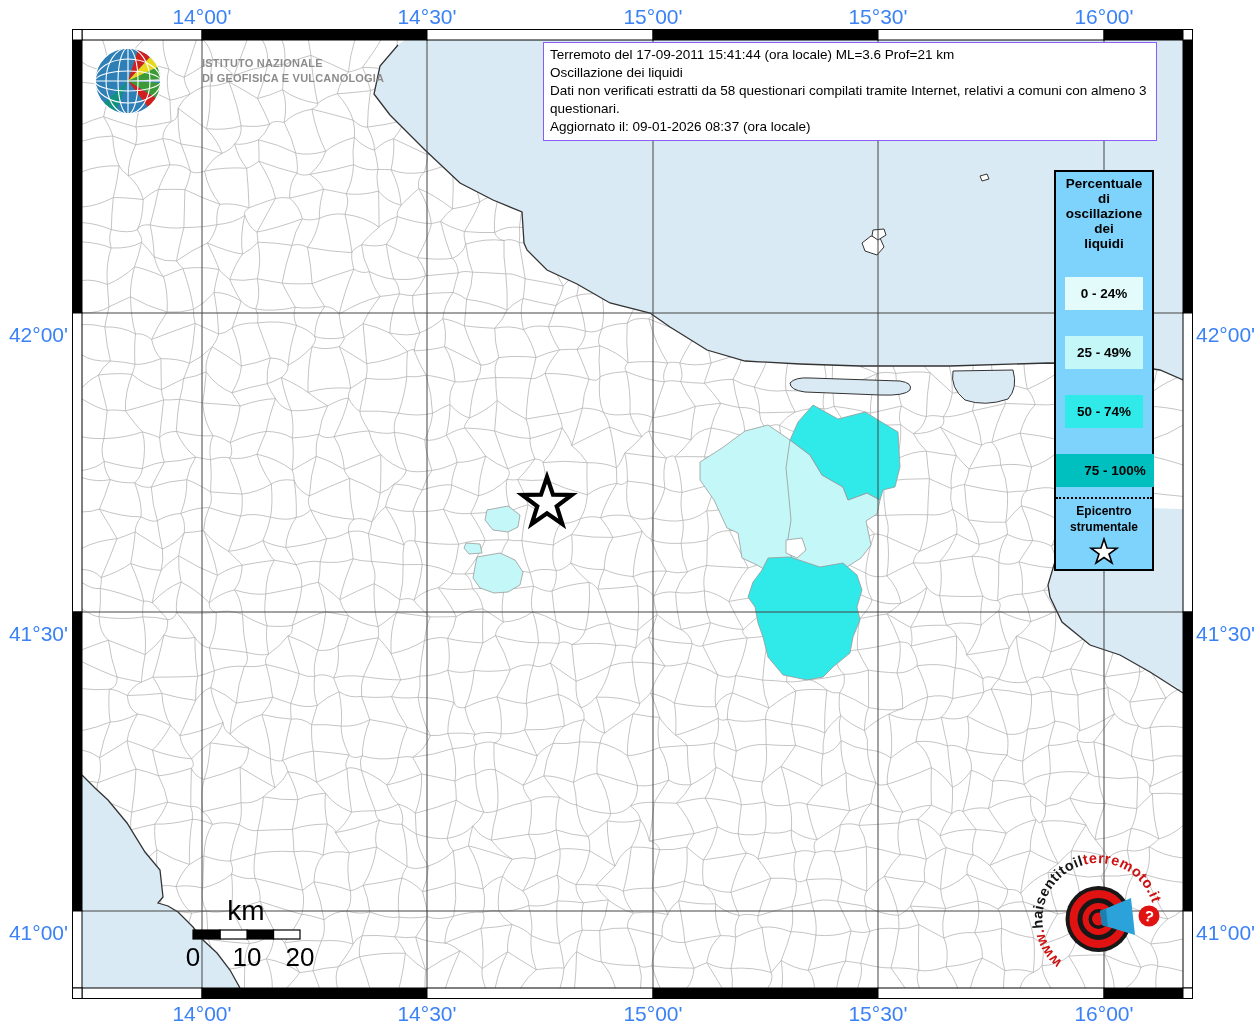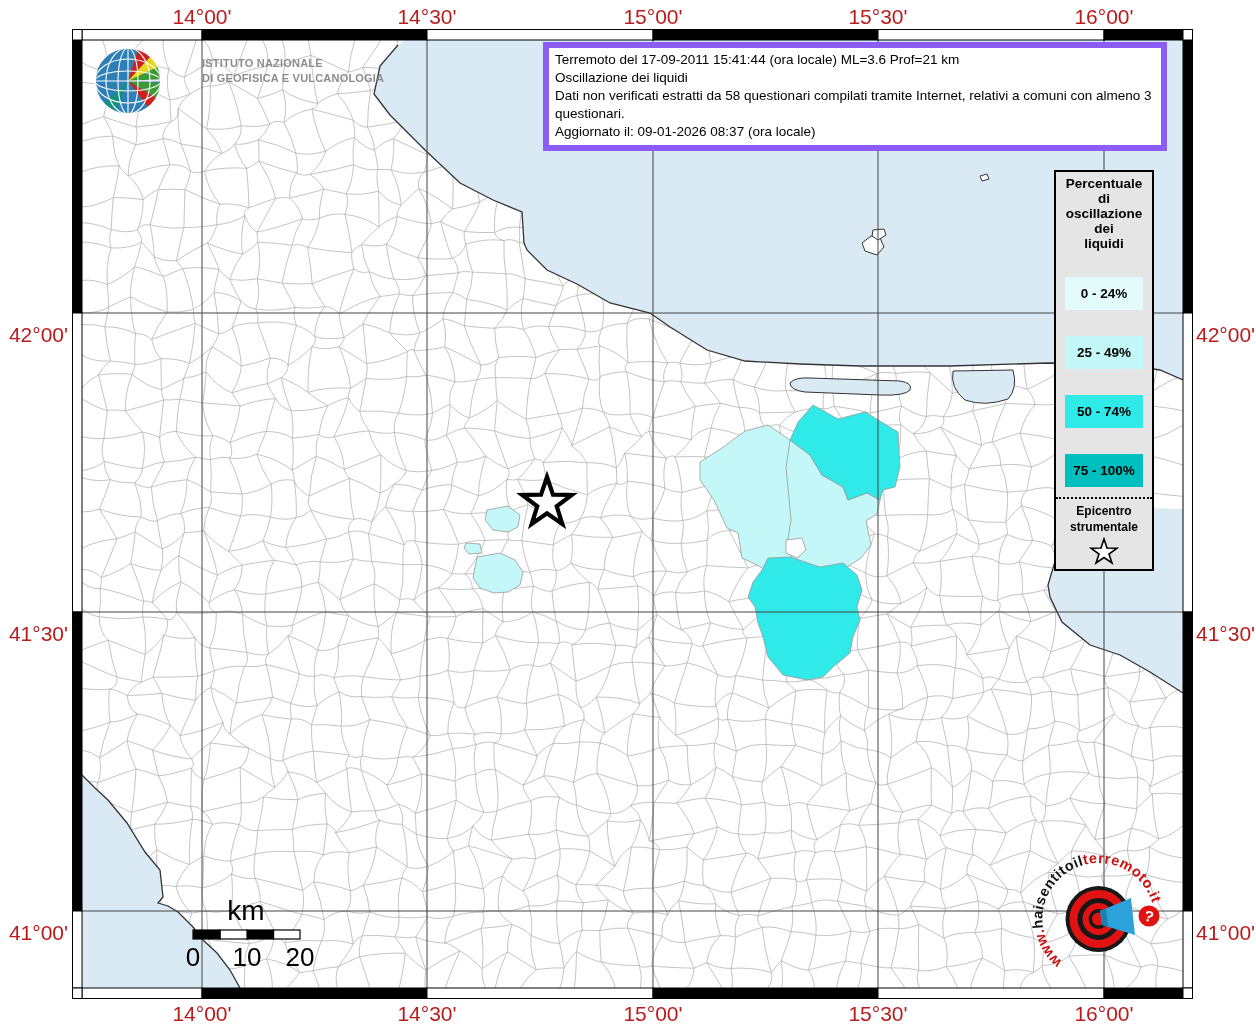--- a/index.html
+++ b/index.html
@@ -1,25 +1,25 @@
 <!DOCTYPE html>
 <html><head>
 <meta charset="utf-8">
 <style>
   html,body{margin:0;padding:0;background:#fff;}
   #stage{position:relative;width:1256px;height:1024px;overflow:hidden;
          font-family:"Liberation Sans","DejaVu Sans",sans-serif;background:#fff;}
   #mapsvg{position:absolute;left:0;top:0;}
-  .axlab{position:absolute;font-size:21px;color:#b91c1c;white-space:nowrap;}
+  .axlab{position:absolute;font-size:21px;color:#3b82f6;white-space:nowrap;}
   .axlab.center{transform:translateX(-50%);}
   .axlab.vcenter{transform:translateY(-50%);margin-top:22px;}
   .axlab.rightal{text-align:right;}
   #infobox{position:absolute;left:543px;top:42px;width:600px;background:#fff;
-           border:6px solid #8b5cf6;padding:3px 6px 4px 6px;font-size:13.5px;line-height:18px;color:#000;}
-  #legend{position:absolute;left:1054px;top:170px;width:96px;background:#e5e5e5;
+           border:1px solid #8b5cf6;padding:3px 6px 4px 6px;font-size:13.5px;line-height:18px;color:#000;}
+  #legend{position:absolute;left:1054px;top:170px;width:96px;background:#7dd3fc;
           border:2px solid #000;text-align:center;color:#000;}
   #legend .ttl{font-weight:bold;font-size:13.5px;line-height:15px;}
   #legend .ttl:first-child{margin-top:4px;}
   .sw{width:78px;height:33px;margin:26px auto 0 auto;display:flex;align-items:center;
       justify-content:center;font-weight:bold;font-size:13.5px;}
   .dotted{border-top:2px dotted #000;margin:10px 0 4px 0;}
   .epi{font-weight:bold;font-size:12px;line-height:16px;}
   #legend svg{display:block;margin:2px auto 4px auto;}
   #ingv{position:absolute;left:92px;top:45px;width:300px;height:76px;}
   #ingv .glb{position:absolute;left:0;top:0;}
@@ -192,21 +192,21 @@
 
 <div id="legend">
   <div class="ttl">Percentuale</div>
   <div class="ttl">di</div>
   <div class="ttl">oscillazione</div>
   <div class="ttl">dei</div>
   <div class="ttl">liquidi</div>
   <div class="sw" style="background: rgb(228, 251, 251);">0 - 24%</div>
   <div class="sw" style="background: rgb(196, 247, 247);">25 - 49%</div>
   <div class="sw" style="background: rgb(48, 233, 233); text-align: right;">50 - 74%</div>
-  <div class="sw" style="background: rgb(0, 191, 191);">75 - 100%</div>
+  <div class="sw" style="background: rgb(0, 191, 191); padding-left: 20px;">75 - 100%</div>
   <div class="dotted"></div>
   <div class="epi">Epicentro</div>
   <div class="epi">strumentale</div>
   <svg width="30" height="28" viewBox="0 0 30 28">
     <path d="M15,2 L18,11 L28,11.2 L20,17 L23,26 L15,20.5 L7,26 L10,17 L2,11.2 L12,11 Z" fill="#fff" stroke="#000" stroke-width="1.6"></path>
   </svg>
 </div>
 
 <div id="hsit">
   <svg width="165" height="160" viewBox="0 0 165 160">

